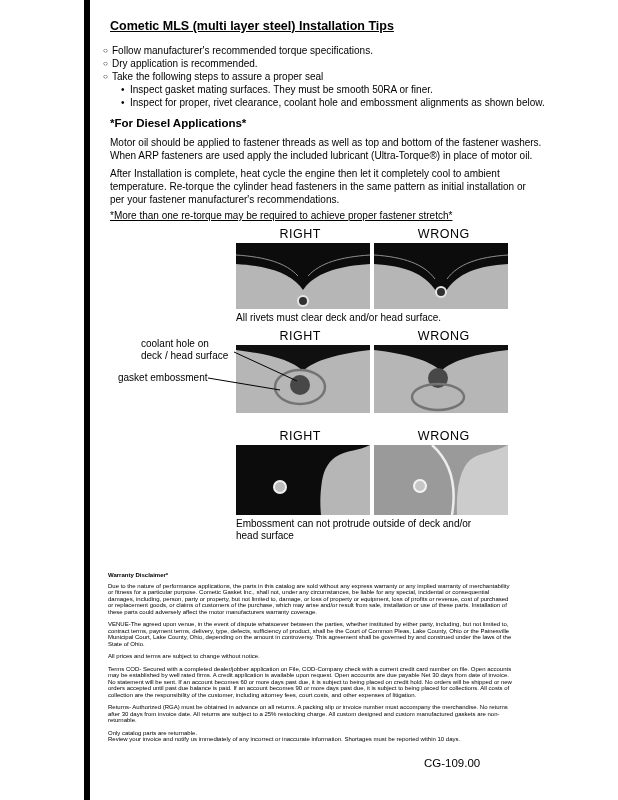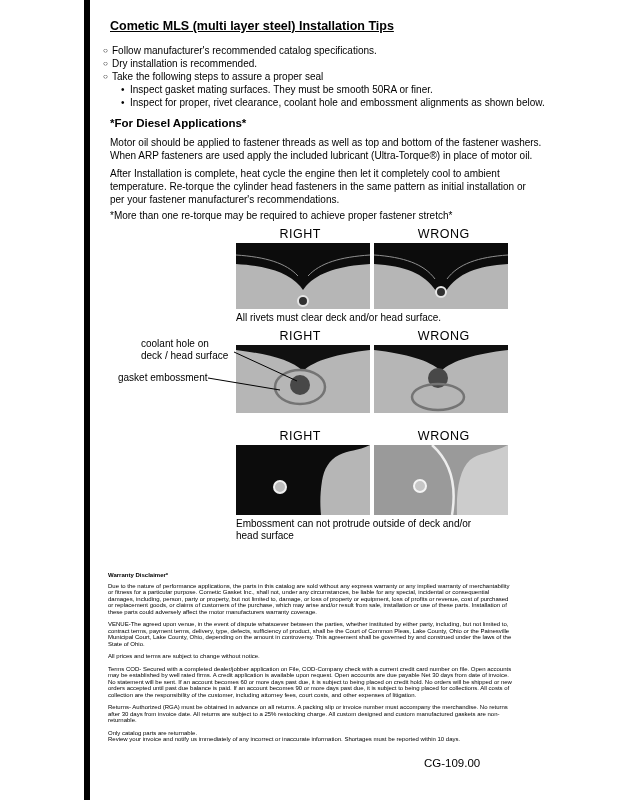--- a/index.html
+++ b/index.html
@@ -13,21 +13,21 @@
   .tips { position:absolute; left:103px; top:44px; width:460px; font-size:10px; line-height:13px; }
   .b-line { display:flex; align-items:flex-start; }
   .b-line.sub { padding-left:18px; }
   .b-marker { flex:0 0 9px; width:9px; font-size:8px; line-height:13px; }
   .b-line.sub .b-marker { font-size:10px; }
 
   .diesel-heading { position:absolute; left:110px; top:117px; font-size:11.5px; font-weight:bold; }
   .para { position:absolute; left:110px; width:432px; font-size:10px; line-height:13px; }
   .para.p1 { top:136px; }
   .para.p2 { top:167px; }
-  .para.p3 { top:209px; width:440px; }
+  .para.p3 { top:209px; width:440px;text-decoration:underline; }
 
   .diag { position:absolute; left:236px; width:272px; }
   .diag.row1 { top:227px; }
   .diag.row2 { top:329px; }
   .diag.row3 { top:429px; }
   .diag-headers { display:flex; gap:15px; }
   .diag-headers .hdr { width:134px; text-align:center; font-size:12.5px; letter-spacing:.5px; }
   .panels { display:flex; gap:4px; margin-top:2px; }
   .panels svg { display:block; }
   .caption { margin-top:3px; font-size:10px; line-height:12px; }
@@ -49,25 +49,25 @@
 <body>
 
 <div class="page">
   <div class="leftbar"></div>
 
   <h1 class="title">Cometic MLS (multi layer steel) Installation Tips</h1>
 
   <div class="tips">
     <div class="b-line">
       <span class="b-marker">○</span>
-      <span class="b-text">Follow manufacturer's recommended catalog specifications.</span>
+      <span class="b-text">Follow manufacturer's recommended torque specifications.</span>
     </div>
     <div class="b-line">
       <span class="b-marker">○</span>
-      <span class="b-text">Dry installation is recommended.</span>
+      <span class="b-text">Dry application is recommended.</span>
     </div>
     <div class="b-line">
       <span class="b-marker">○</span>
       <span class="b-text">Take the following steps to assure a proper seal</span>
     </div>
     <div class="b-line sub">
       <span class="b-marker">•</span>
       <span class="b-text">Inspect gasket mating surfaces.  They must be smooth 50RA or finer.</span>
     </div>
     <div class="b-line sub">

